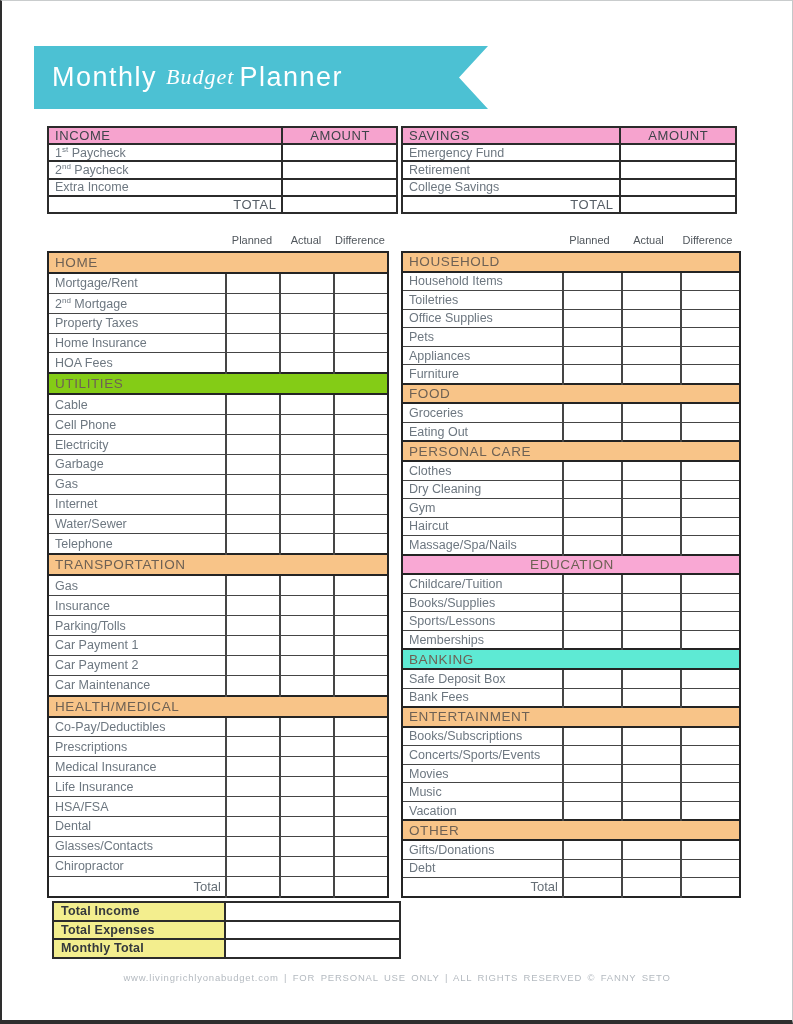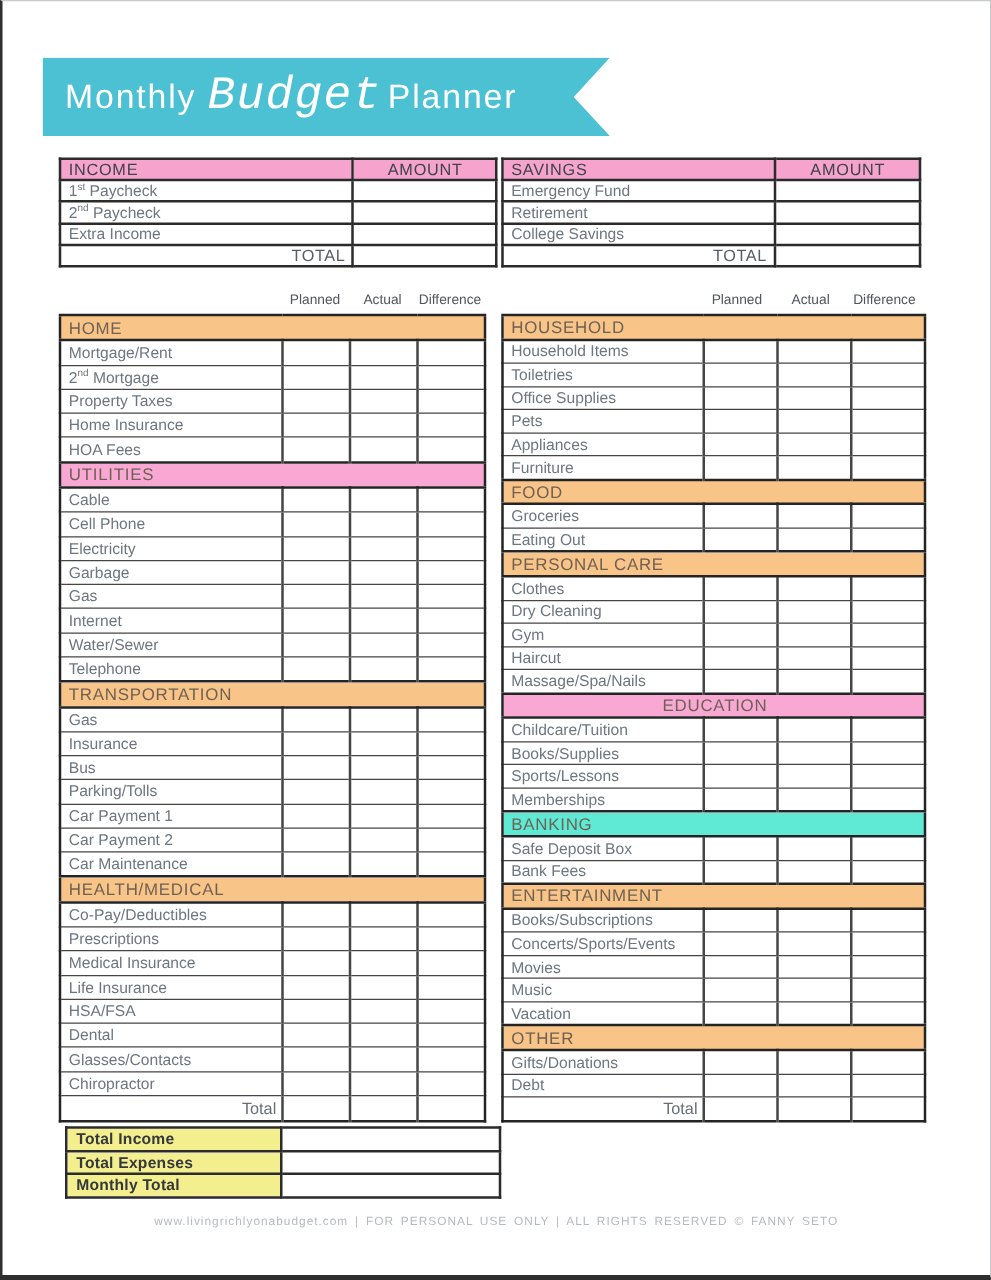--- a/index.html
+++ b/index.html
@@ -13,22 +13,22 @@
   
   .banner {
     position:absolute; left:32px; top:45px; width:454px; height:63px;
     display:flex; align-items:center; padding-left:18px; box-sizing:border-box;
     clip-path: polygon(0 0, 100% 0, calc(100% - 29px) 50%, 100% 100%, 0 100%);
   }
   .banner .t-word {
     color:#ffffff; font-size:27px; font-weight:400; letter-spacing:1.5px;
   }
   .banner .t-script {
-    color:#ffffff; font-size:37px; font-style:italic;
-    font-family:Liberation Mono, monospace; margin:0 5px 2px 9px; letter-spacing:1px;
+    color:#ffffff; font-size:22px; font-style:italic;
+    font-family:Liberation Serif, serif; margin:0 5px 2px 9px; letter-spacing:1px;
   }
   
   table { border-collapse:collapse; table-layout:fixed; }
   td { overflow:hidden; white-space:nowrap; }
   sup { font-size:8px; }
   
   .income-wrap { position:absolute; left:45px; top:125px; width:690px; display:flex; gap:3px; }
   .inc { border:2px solid #2b2b2b; }
   .inc td {
     height:15.2px; border:2px solid #2b2b2b; font-size:12.5px; color:#6d7780;
@@ -187,21 +187,21 @@
             <td class="amt"></td>
             <td class="amt"></td>
           </tr>
           <tr>
             <td>HOA Fees</td>
             <td class="amt"></td>
             <td class="amt"></td>
             <td class="amt"></td>
           </tr>
           <tr>
-            <td class="sec" colspan="4" style="background: #f9a8d4;">UTILITIES</td>
+            <td class="sec" colspan="4" style="background: #84cc16;">UTILITIES</td>
           </tr>
           <tr>
             <td>Cable</td>
             <td class="amt"></td>
             <td class="amt"></td>
             <td class="amt"></td>
           </tr>
           <tr>
             <td>Cell Phone</td>
             <td class="amt"></td>
@@ -248,26 +248,20 @@
             <td class="sec" colspan="4" style="background: rgb(248, 196, 136);">TRANSPORTATION</td>
           </tr>
           <tr>
             <td>Gas</td>
             <td class="amt"></td>
             <td class="amt"></td>
             <td class="amt"></td>
           </tr>
           <tr>
             <td>Insurance</td>
-            <td class="amt"></td>
-            <td class="amt"></td>
-            <td class="amt"></td>
-          </tr>
-          <tr>
-            <td>Bus</td>
             <td class="amt"></td>
             <td class="amt"></td>
             <td class="amt"></td>
           </tr>
           <tr>
             <td>Parking/Tolls</td>
             <td class="amt"></td>
             <td class="amt"></td>
             <td class="amt"></td>
           </tr>

